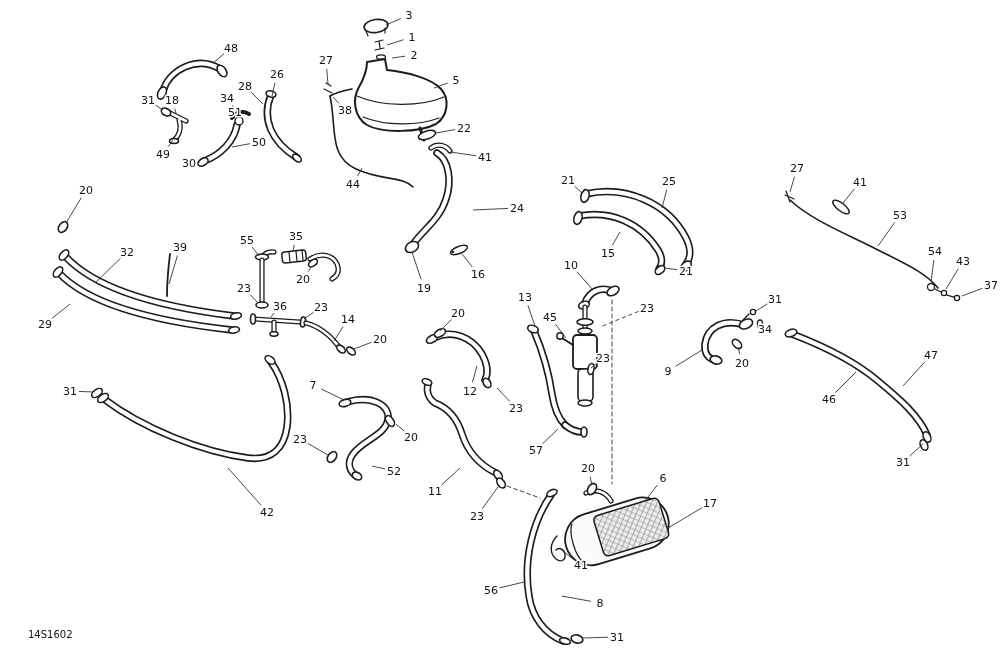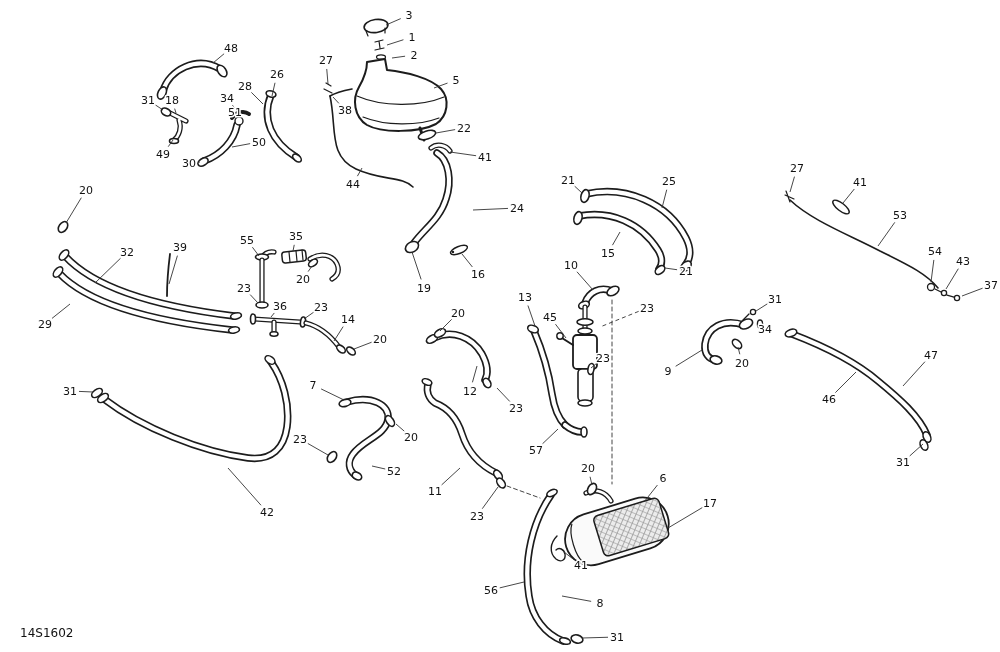--- a/index.html
+++ b/index.html
@@ -14,21 +14,21 @@
   .tube{stroke:#1c1c1c;stroke-width:1.6;fill:none;}
   .thin{stroke:#1c1c1c;stroke-width:1.2;fill:none;}
   .clampE{fill:#ffffff;stroke:#1c1c1c;stroke-width:1.6;}
   .solidpart{fill:#ffffff;stroke:#1c1c1c;}
   .leader{stroke:#333333;stroke-width:0.9;}
   .leader.dashed{stroke-dasharray:4 3;}
   .dash{stroke:#444;stroke-width:1;fill:none;stroke-dasharray:4 3;}
   .callout{font-size:11px;font-family:"DejaVu Sans",sans-serif;fill:#111;
            text-anchor:middle;dominant-baseline:central;
            paint-order:stroke;stroke:#ffffff;stroke-width:3px;stroke-linejoin:round;}
-  #diagram-code{position:absolute;left:20px;bottom:12px;font-size:12px;color:#111;}
+  #diagram-code{position:absolute;left:28px;bottom:12px;font-size:10px;color:#111;}
 </style>
 </head>
 <body>
 
 <div class="page">
 <svg id="diagram" width="1000" height="652" viewBox="0 0 1000 652">
   <defs>
     <pattern id="hatch" width="5" height="5" patternUnits="userSpaceOnUse" patternTransform="rotate(40)">
       <rect width="5" height="5" fill="#ececec"></rect>
       <line x1="0" y1="0" x2="0" y2="5" stroke="#666" stroke-width="1"></line>

